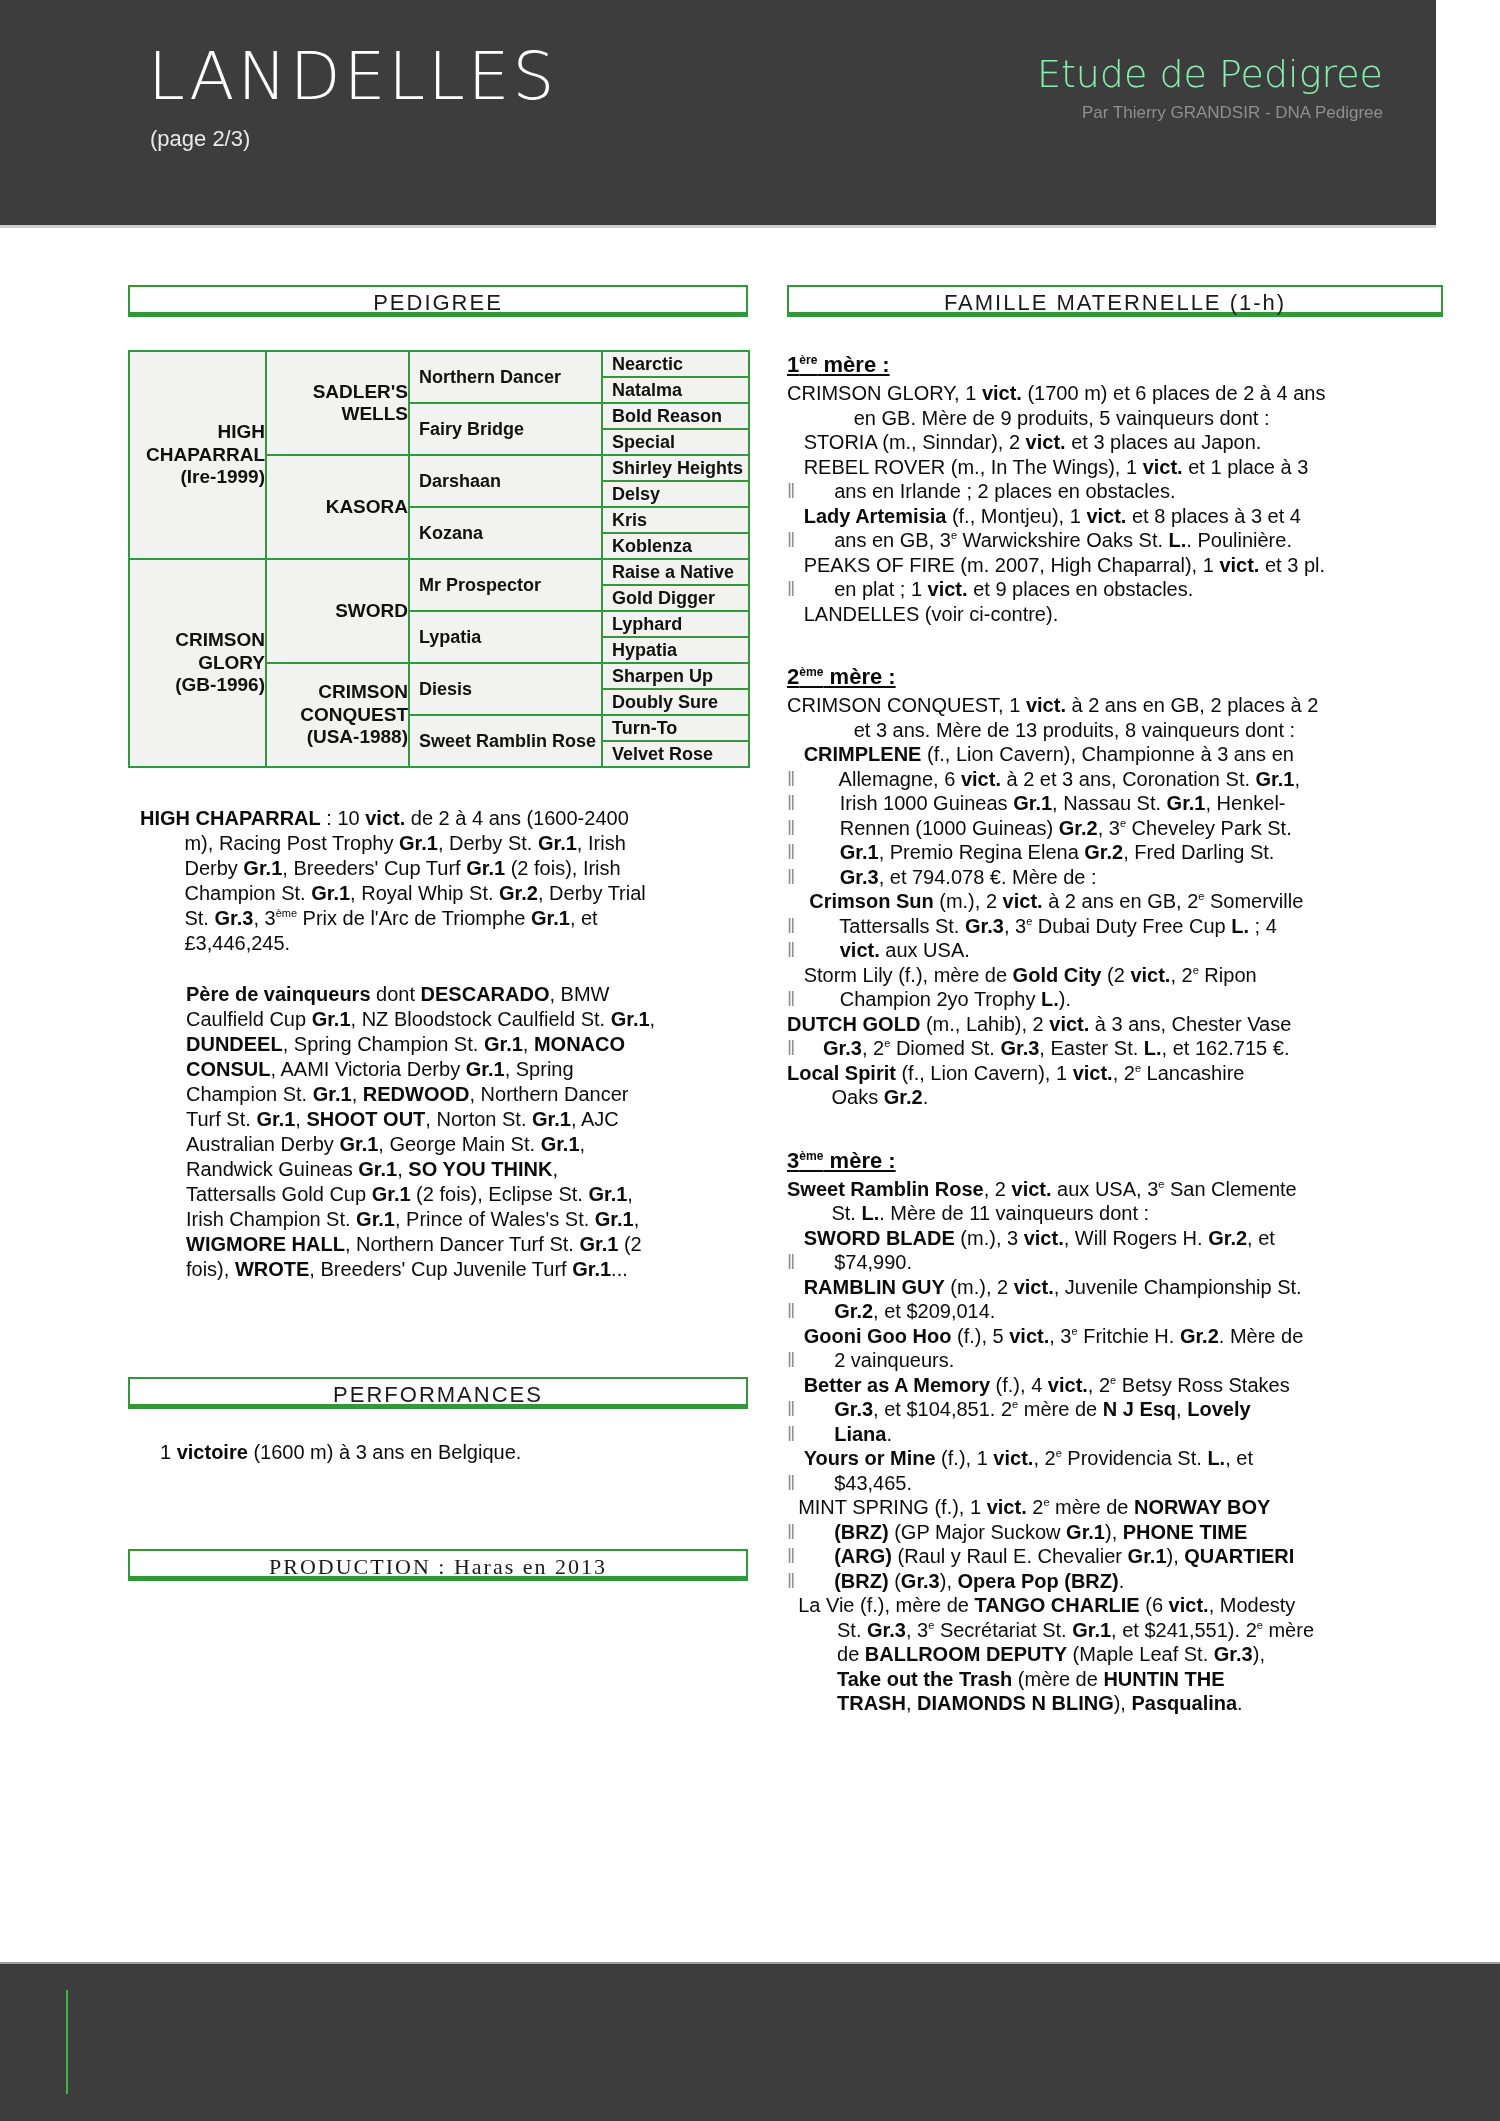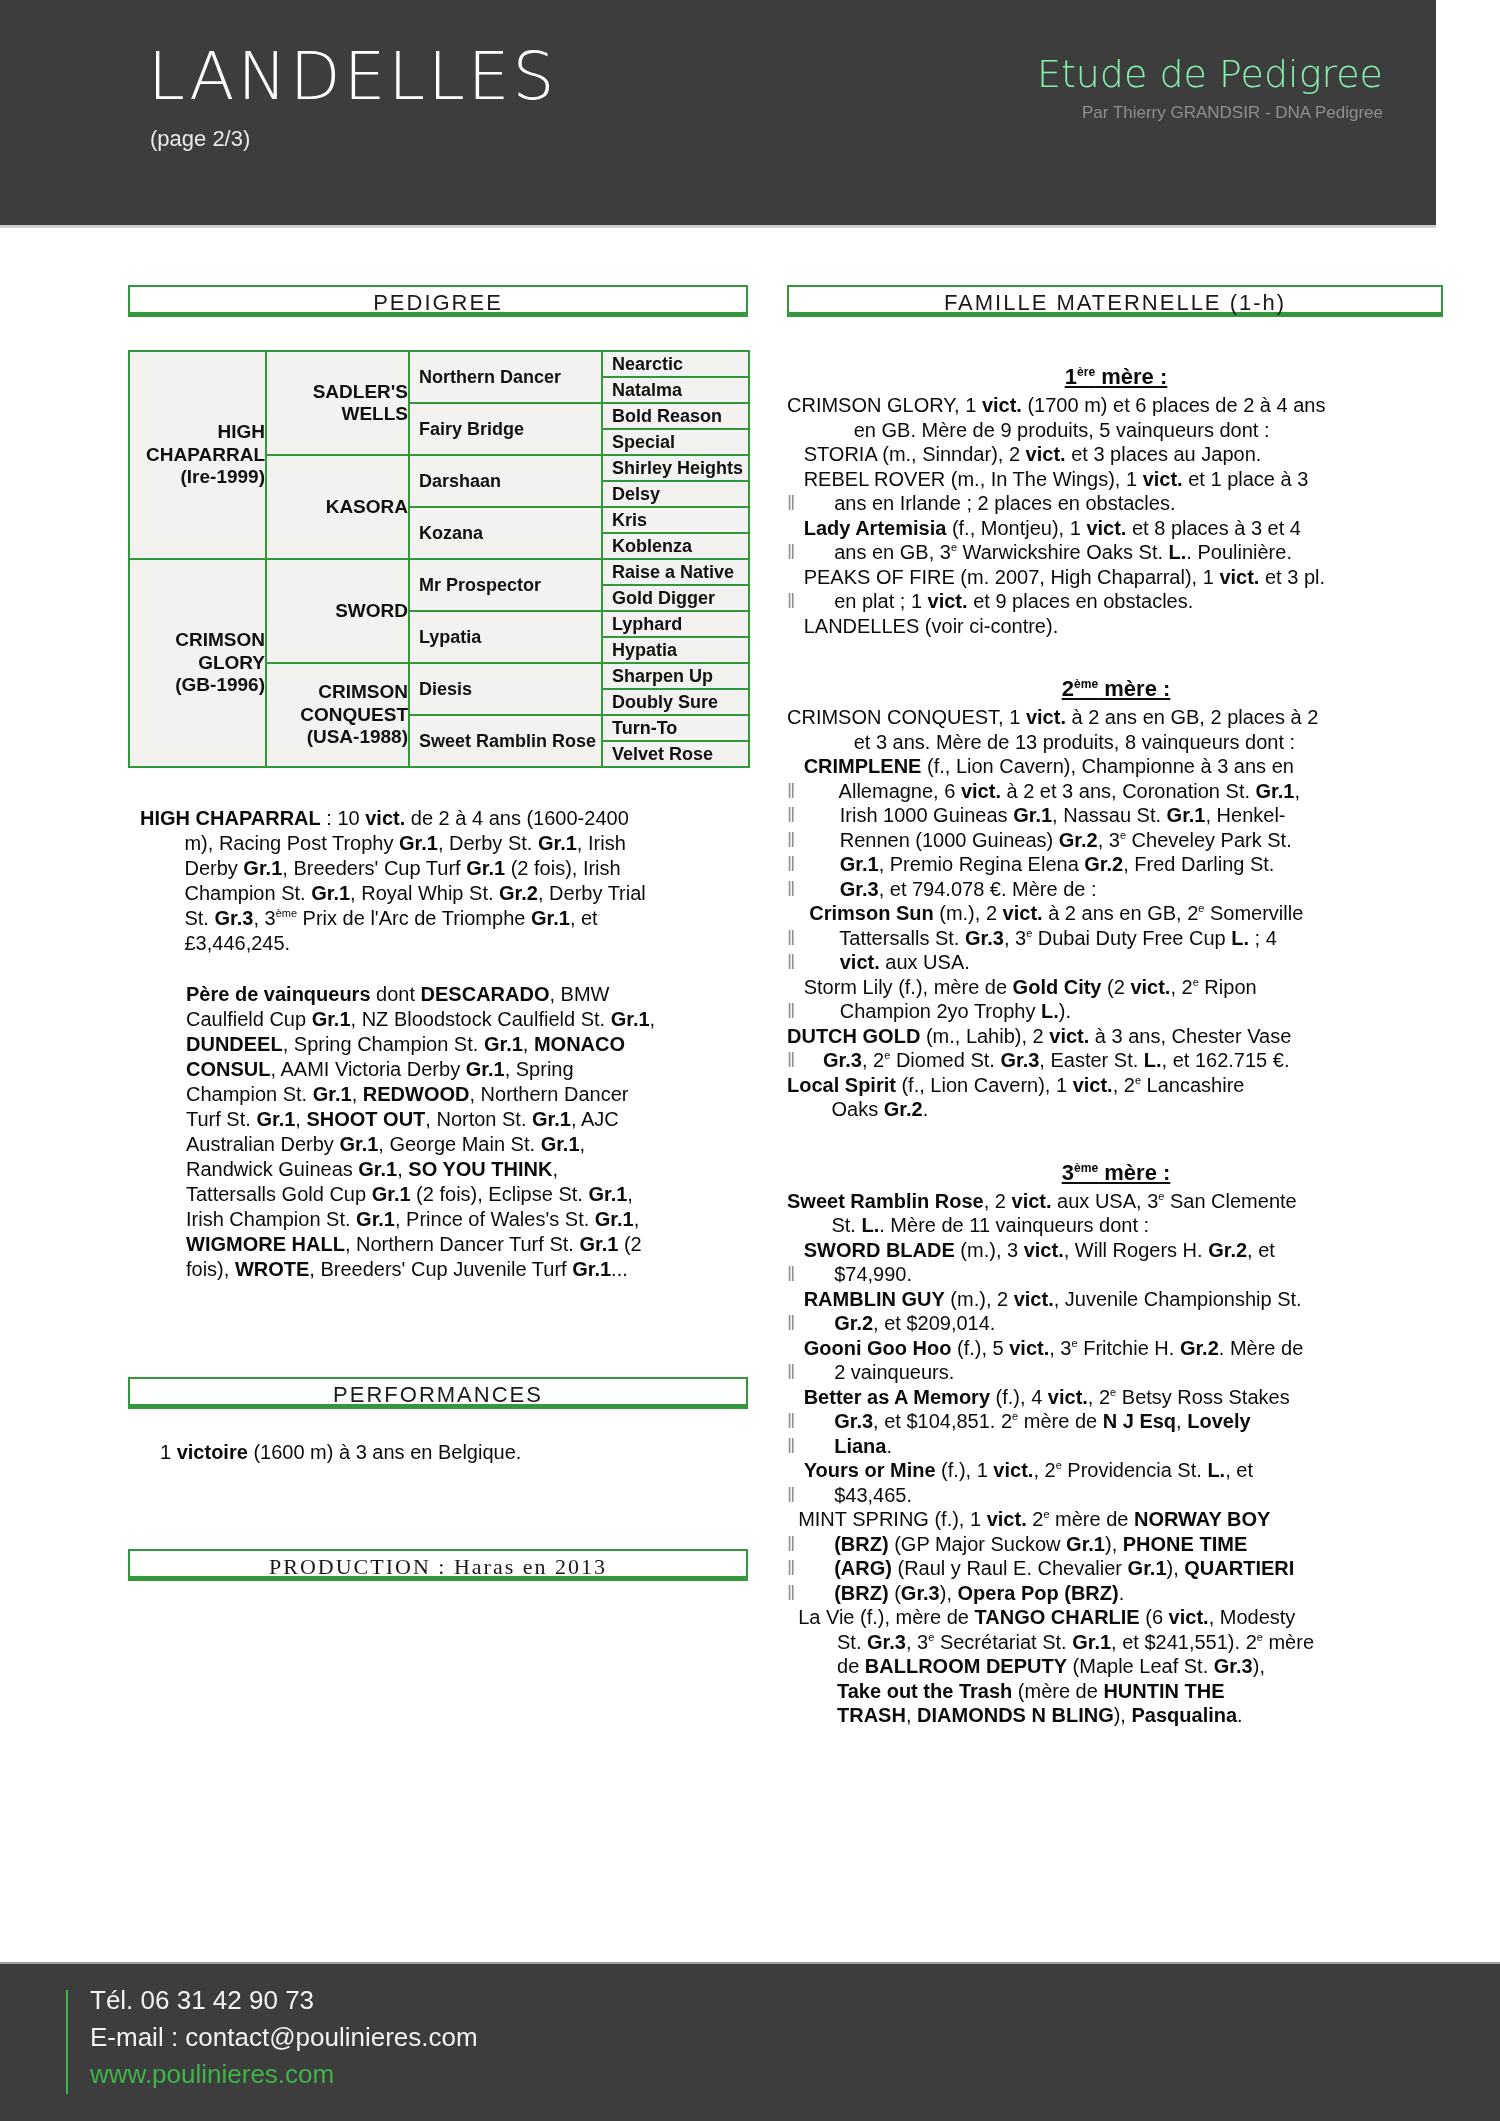--- a/index.html
+++ b/index.html
@@ -40,21 +40,21 @@
 
   
   .textblock { position:absolute; white-space:pre-wrap; font-size:20px;
             line-height:25px; color:#0c0c0c; }
   #sire-p1 { left:140px; top:806px; width:610px; }
   #sire-p2 { left:140px; top:982px; width:610px; padding-left:46px; box-sizing:border-box; }
   #perf-text { left:160px; top:1440px; width:580px; }
 
   .famille-col { position:absolute; left:787px; top:352px; width:658px; }
   .mere-heading { font-size:22px; font-weight:bold; text-decoration:underline;
-            margin:12px 0 3px 0; color:#0c0c0c;text-align:center; }
+            margin:0 0 3px 0; color:#0c0c0c; }
   .mere-section + .mere-section .mere-heading { margin-top:38px; }
   .mere-body { white-space:pre-wrap; font-size:20px; line-height:24.5px; color:#0c0c0c; }
 
   sup { font-size:0.55em; vertical-align:super; line-height:0; }
   .dbar { color:#8f8f8f; }
 
   
   .footer { position:absolute; left:0; top:1962px; width:1500px; height:159px;
             background:#3d3d3d; border-top:2px solid #9e9e9e; box-sizing:border-box; }
   .footer-rule { position:absolute; left:66px; top:26px; width:2px; height:104px;
@@ -249,21 +249,16 @@
   La Vie (f.), mère de <b>TANGO CHARLIE</b> (6 <b>vict.</b>, Modesty
          St. <b>Gr.3</b>, 3<sup>e</sup> Secrétariat St. <b>Gr.1</b>, et $241,551). 2<sup>e</sup> mère
          de <b>BALLROOM DEPUTY</b> (Maple Leaf St. <b>Gr.3</b>),
          <b>Take out the Trash</b> (mère de <b>HUNTIN THE</b>
          <b>TRASH</b>, <b>DIAMONDS N BLING</b>), <b>Pasqualina</b>.</div>
     </div>
   </div>
 
   <div class="footer">
     <div class="footer-rule"></div>
-    <div class="footer-text">
-      <div>Tél. 06 31 42 90 73</div>
-      <div>E-mail : contact@poulinieres.com</div>
-      <div class="footer-site">www.poulinieres.com</div>
-    </div>
 
   </div>
 
 </div>
 
 </body></html>

